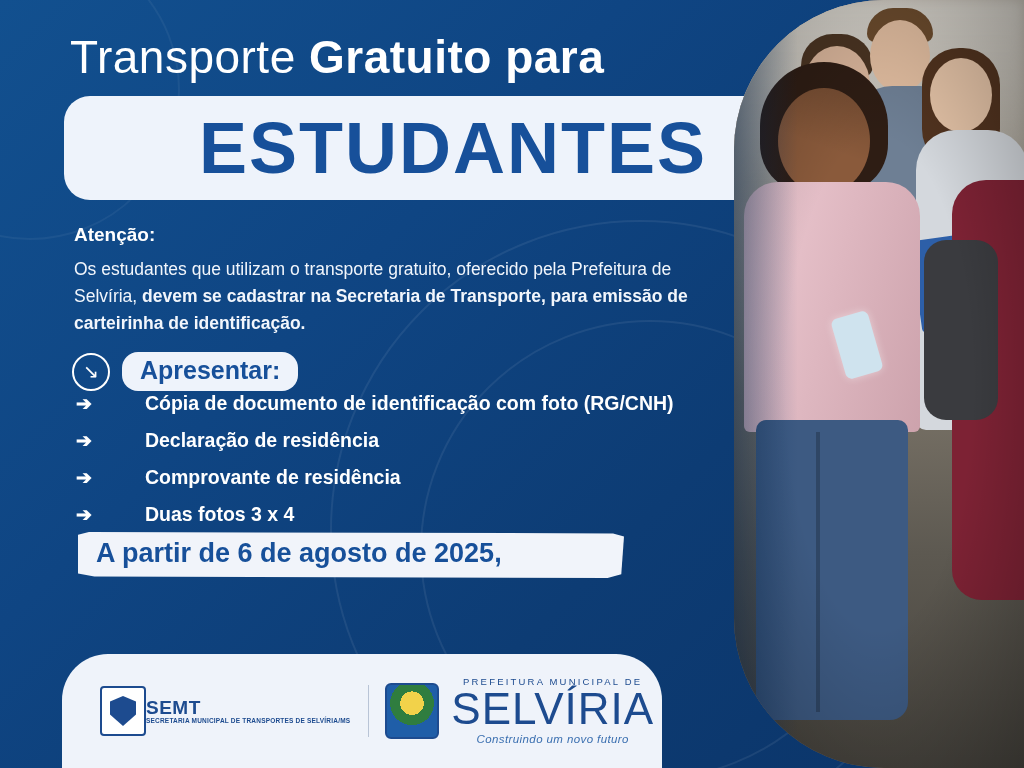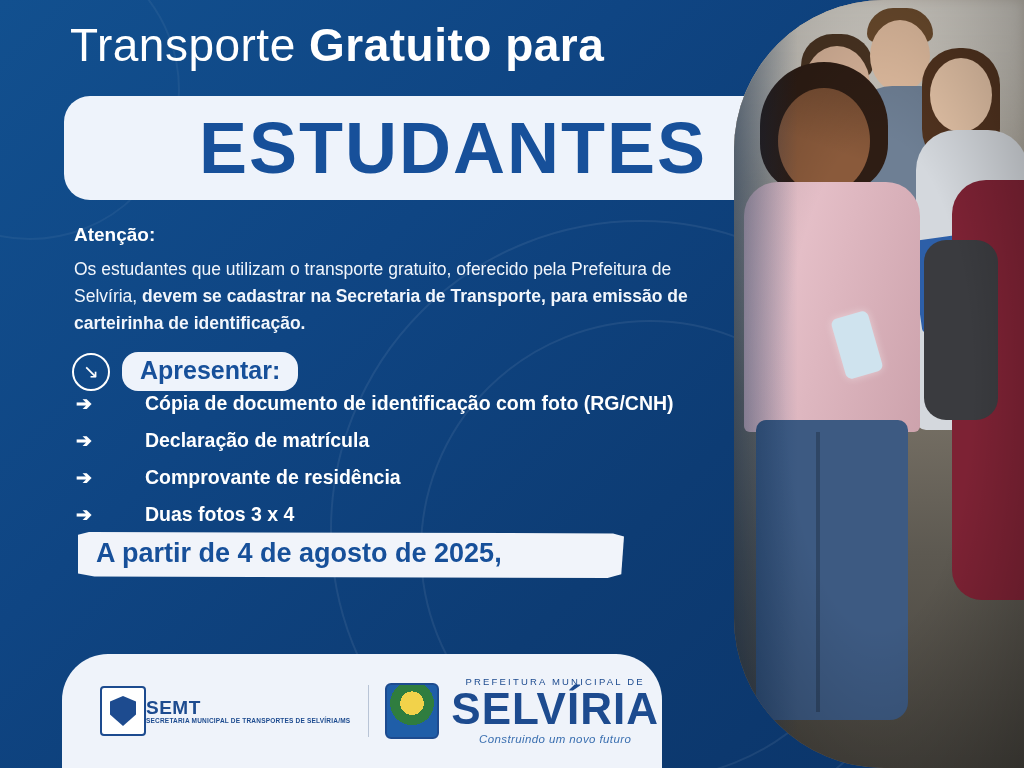--- a/index.html
+++ b/index.html
@@ -89,21 +89,21 @@
   .fig-e { position:absolute; right: -14px; top: 180px; width: 86px; height: 420px; background:#7d2234; border-radius: 34px 0 0 30px; }
   .fig-e .bag { position:absolute; left: -28px; top: 60px; width: 74px; height: 180px; background:#3a3b3f; border-radius: 22px; }
 
   .photo-shadow { position:absolute; inset:0; background: linear-gradient(90deg, rgba(13,52,100,0.45) 0%, rgba(0,0,0,0) 22%); }
   .photo-vig { position:absolute; inset:0; background: radial-gradient(ellipse at 50% 50%, transparent 45%, rgba(0,0,0,0.28) 100%); }
 
   
   .content { position: absolute; left: 0; top: 0; width: 742px; height: 768px; }
 
   .title-line1 {
-    position: absolute; left: 70px; top: 18px;
+    position: absolute; left: 70px; top: 30px;
     font-size: 46px; color: #ffffff; letter-spacing: 0.5px;
     white-space: nowrap;
   }
   .title-line1 .thin { font-weight: 300; }
   .title-line1 .bold { font-weight: 700; }
 
   .title-box {
     position: absolute; left: 64px; top: 96px;
     width: 778px; height: 104px;
     background: #eef3fb;
@@ -189,21 +189,21 @@
   .semt-divider { width: 1px; height: 52px; background: #b9c4d6; margin: 0 16px 0 18px; }
 
   .selviria { display: flex; align-items: center; gap: 12px; }
   .sel-crest {
     width: 54px; height: 56px; border-radius: 6px;
     background: radial-gradient(circle at 50% 35%, #f2d24a 0 28%, #2f7d3f 28% 52%, #1f5ea8 52% 100%);
     border: 2px solid #1d4b8f;
   }
   .sel-words { line-height: 1; }
   .sel-top { font-size: 9.5px; font-weight: 400; color: #1d4b8f; letter-spacing: 2.2px; text-align:center; }
-  .sel-main { font-size: 44px; font-weight: 700; color: #1d4b8f; letter-spacing: 1px; }
+  .sel-main { font-size: 44px; font-weight: 400; color: #1d4b8f; letter-spacing: 1px; }
   .sel-bot { font-size: 11.5px; color: #3a6fb0; text-align:center; font-style: italic; letter-spacing: .4px; margin-top: 3px; }
 </style>
 </head>
 <body>
 
 <div class="poster">
 
   <div class="deco-circle c1"></div>
   <div class="deco-circle c2"></div>
   <div class="deco-circle c3"></div>
@@ -230,34 +230,34 @@
       <div class="apresentar-pill">Apresentar:</div>
     </div>
 
     <div class="bullets">
       <div class="bullet">
         <span class="arrow">➔</span>
         <span class="txt">Cópia de documento de identificação com foto (RG/CNH)</span>
       </div>
       <div class="bullet">
         <span class="arrow">➔</span>
-        <span class="txt">Declaração de matrícula</span>
+        <span class="txt">Declaração de residência</span>
       </div>
       <div class="bullet">
         <span class="arrow">➔</span>
         <span class="txt">Comprovante de residência</span>
       </div>
       <div class="bullet">
         <span class="arrow">➔</span>
         <span class="txt">Duas fotos 3 x 4</span>
       </div>
     </div>
 
     <div class="date-band"></div>
-    <div class="date-text">A partir de 4 de agosto de 2025,</div>
+    <div class="date-text">A partir de 6 de agosto de 2025,</div>
 
     <div class="footer-card">
       <div class="semt">
         <div class="semt-crest">
           <div class="shield"></div>
         </div>
         <div class="semt-text">
           <div class="semt-name">SEMT</div>
           <div class="semt-sub">SECRETARIA MUNICIPAL DE TRANSPORTES DE SELVÍRIA/MS</div>
         </div>

